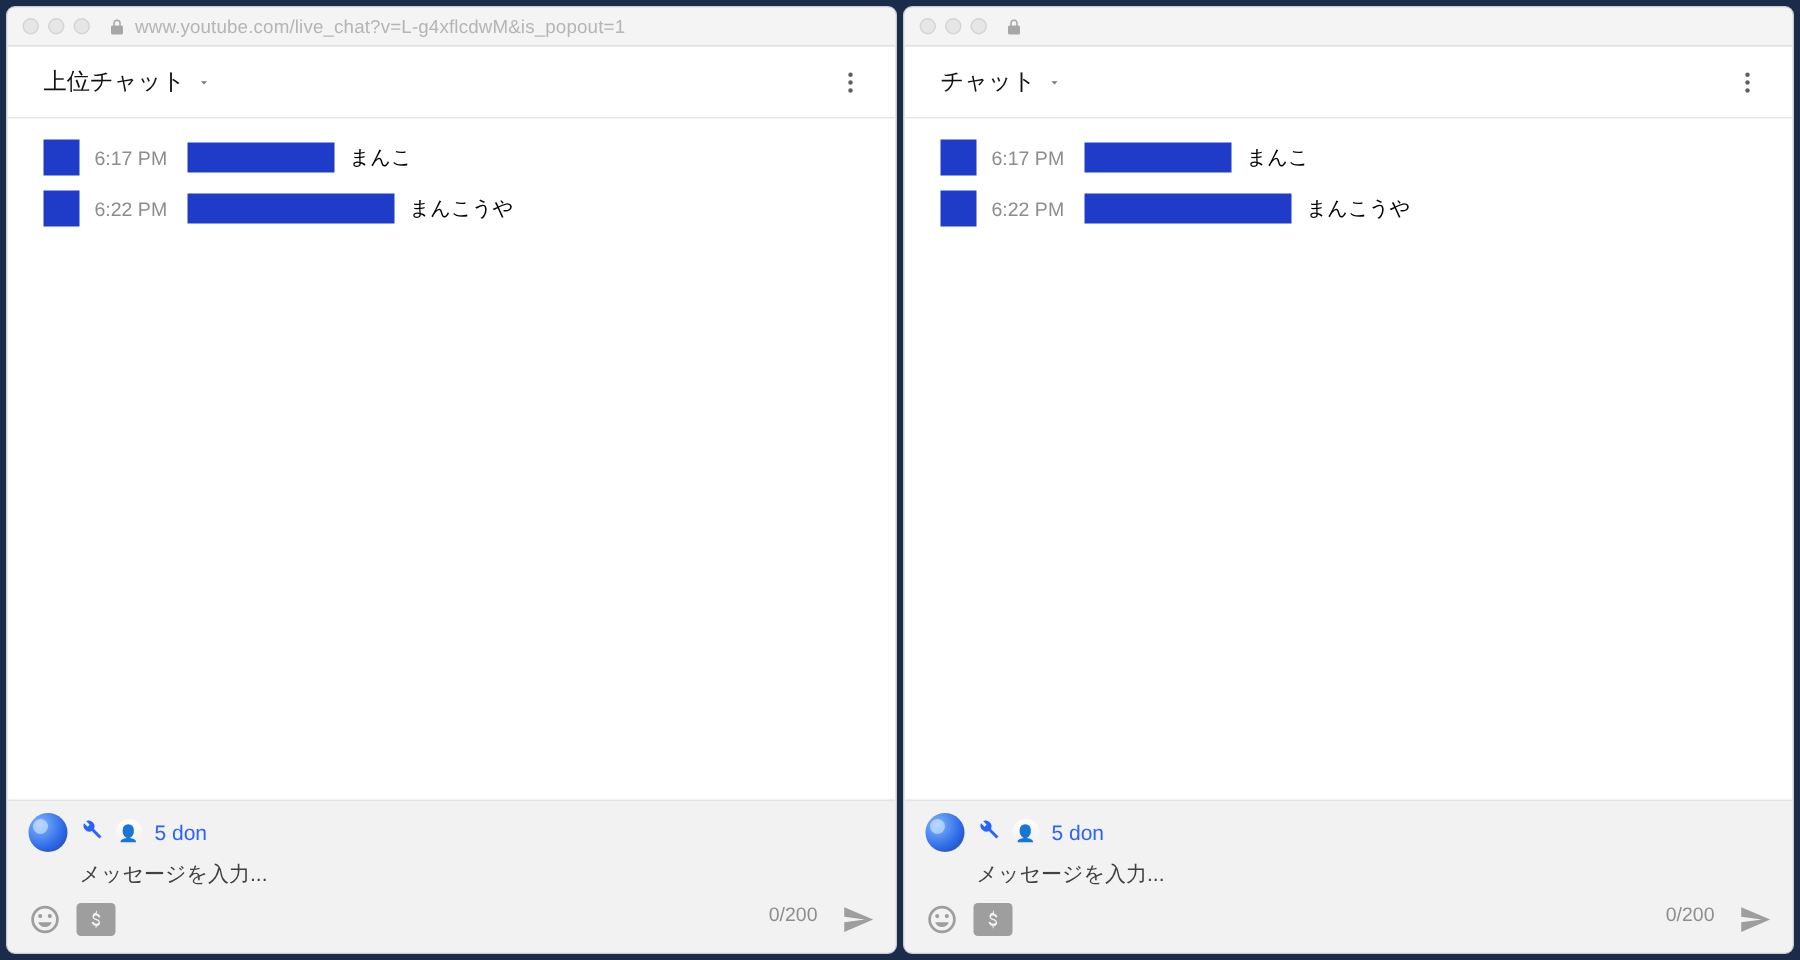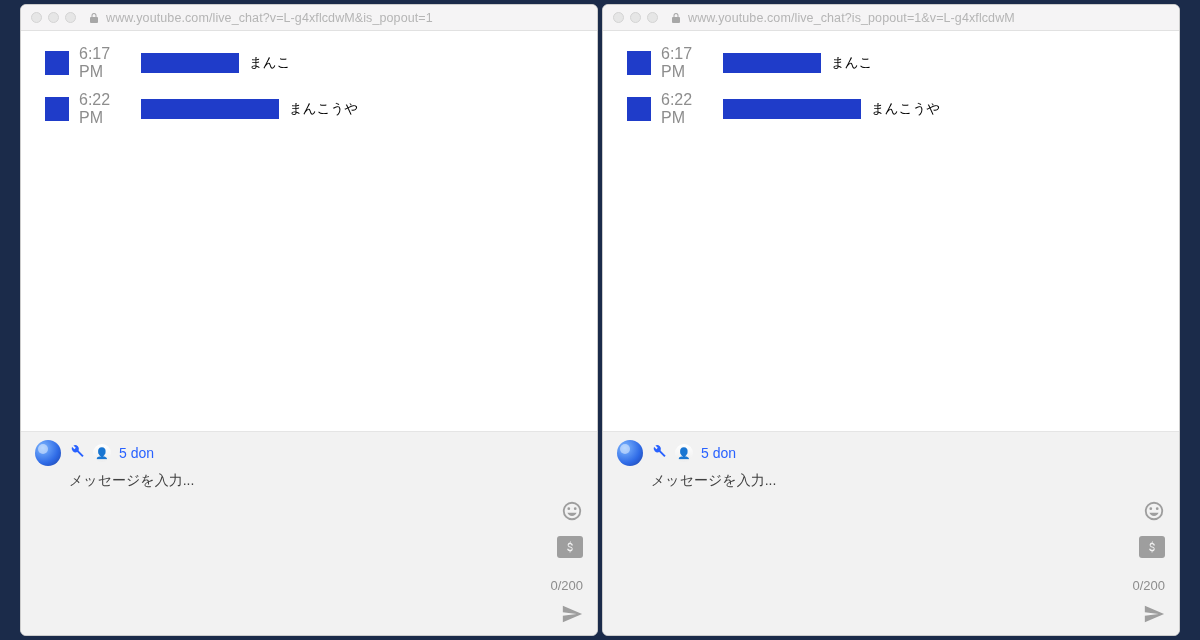--- a/index.html
+++ b/index.html
@@ -1,46 +1,46 @@
 <!DOCTYPE html>
 <html><head>
 <meta charset="utf-8">
 <style>
   * { box-sizing: border-box; margin: 0; padding: 0; }
   html, body { width: 1200px; height: 640px; font-family: -apple-system, "Helvetica Neue", Arial, sans-serif; background:#1b2b4a; overflow:hidden; }
-  .stage { display:flex; gap:4px; padding:4px 20px; width:100%; height:100%; }
+  .stage { display:flex; gap:4px; padding:4px 4px; width:100%; height:100%; }
   .panel { flex:1 1 0; background:#fff; border:1px solid #ccc; border-radius:6px; display:flex; flex-direction:column; overflow:hidden; }
   .titlebar { height:26px; background:#f5f4f5; display:flex; align-items:center; padding:0 10px; font-size:12px; color:#a7a7a7; border-bottom:1px solid #e1e1e1; }
   .tl-dots { display:flex; gap:6px; margin-right:12px; }
   .dot { width:11px; height:11px; border-radius:50%; background:#e6e6e6; border:1px solid #d4d4d4; }
   .lock { display:inline-flex; margin-right:6px; }
   .lock svg { width:12px; height:12px; fill:#a7a7a7; }
   .url { font-size:12.5px; color:#b5b5b5; letter-spacing:.1px; white-space:nowrap; overflow:hidden; text-overflow:ellipsis; }
   .chat-header { height:48px; display:flex; align-items:center; padding:0 18px 0 24px; border-bottom:1px solid #e9e9e9; }
   .mode-label { font-size:15.5px; color:#111; }
   .caret { margin-left:8px; display:inline-flex; }
   .caret svg { width:10px; height:10px; fill:#7a7a7a; }
   .spacer { flex:1; }
   .kebab { width:24px; height:24px; display:flex; align-items:center; justify-content:center; cursor:pointer; }
   .kebab svg { width:18px; height:18px; fill:#606060; }
   .messages { flex:1; padding:14px 18px 10px 24px; display:flex; flex-direction:column; gap:10px; }
   .msg-row { display:flex; align-items:center; gap:10px; font-size:13.5px; }
   .avatar-block { width:24px; height:24px; background:#1f3cc9; }
-  .ts { color:#8d8d8d; width:52px; font-size:16px; }
+  .ts { color:#8d8d8d; width:52px; font-size:13px; }
   .name-block { height:20px; background:#1f3cc9; }
   .msg-text { color:#000000; }
   .input-bar { background:#f2f2f2; border-top:1px solid #e5e5e5; padding:8px 14px 6px 14px; display:flex; flex-direction:column; gap:6px; }
   .input-row1 { display:flex; align-items:center; gap:8px; }
   .user-avatar { width:26px; height:26px; border-radius:50%; background:radial-gradient(circle at 30% 30%, #7fb8ff 0%, #2e6ae6 60%, #1d3fa0 100%); position:relative; overflow:hidden; }
   .user-avatar::after { content:""; position:absolute; left:3px; top:4px; width:10px; height:10px; border-radius:50%; background:rgba(255,255,255,.45); }
   .badge-wrench svg { width:16px; height:16px; fill:#2962ff; }
   .badge-face { width:18px; height:18px; border-radius:50%; background:linear-gradient(#fff,#eee); display:flex; align-items:center; justify-content:center; font-size:11px; }
   .username { color:#2962ff; font-weight:400; font-size:14px; }
   .input-row2 { padding-left:34px; color:#404040; font-size:14px; }
-  .input-row3 { display:flex; align-items:flex-end; gap:10px; padding-top:4px;flex-direction:column; }
+  .input-row3 { display:flex; align-items:flex-start; gap:10px; padding-top:4px; }
   .emoji-btn svg, .send-btn svg { width:22px; height:22px; fill:#9e9e9e; }
   .money-btn { width:26px; height:22px; background:#9e9e9e; border-radius:3px; display:flex; align-items:center; justify-content:center; }
   .money-btn svg { width:14px; height:14px; fill:#f2f2f2; }
   .count { color:#8d8d8d; font-size:13px; }
   .send-btn { margin-left:6px; }
 </style>
 </head>
 <body>
 
 <div class="stage" id="stage">
@@ -50,20 +50,36 @@
           <div class="dot"></div>
           <div class="dot"></div>
           <div class="dot"></div>
         </div>
         <span class="lock">
           <svg viewBox="0 0 24 24">
             <path d="M12 2a5 5 0 0 0-5 5v3H6a2 2 0 0 0-2 2v8a2 2 0 0 0 2 2h12a2 2 0 0 0 2-2v-8a2 2 0 0 0-2-2h-1V7a5 5 0 0 0-5-5zm-3 5a3 3 0 1 1 6 0v3H9V7z"></path>
           </svg>
         </span>
         <span class="url">www.youtube.com/live_chat?v=L-g4xflcdwM&amp;is_popout=1</span>
+      </div>
+      <div class="chat-header">
+        <span class="mode-label">上位チャット</span>
+        <span class="caret">
+          <svg viewBox="0 0 24 24">
+            <path d="M7 10l5 5 5-5z"></path>
+          </svg>
+        </span>
+        <div class="spacer"></div>
+        <div class="kebab">
+          <svg viewBox="0 0 24 24">
+            <circle cx="12" cy="5" r="2"></circle>
+            <circle cx="12" cy="12" r="2"></circle>
+            <circle cx="12" cy="19" r="2"></circle>
+          </svg>
+        </div>
       </div>
       <div class="messages">
         <div class="msg-row">
           <div class="avatar-block"></div>
           <span class="ts">6:17 PM</span>
           <div class="name-block" style="width: 98px;"></div>
           <span class="msg-text">まんこ</span>
         </div>
         <div class="msg-row">
           <div class="avatar-block"></div>
@@ -104,21 +120,36 @@
         <div class="tl-dots">
           <div class="dot"></div>
           <div class="dot"></div>
           <div class="dot"></div>
         </div>
         <span class="lock">
           <svg viewBox="0 0 24 24">
             <path d="M12 2a5 5 0 0 0-5 5v3H6a2 2 0 0 0-2 2v8a2 2 0 0 0 2 2h12a2 2 0 0 0 2-2v-8a2 2 0 0 0-2-2h-1V7a5 5 0 0 0-5-5zm-3 5a3 3 0 1 1 6 0v3H9V7z"></path>
           </svg>
         </span>
-        <span class="url">www.youtube.com/live_chat?is_popout=1&amp;v=L-g4xflcdwM</span>
+      </div>
+      <div class="chat-header">
+        <span class="mode-label">チャット</span>
+        <span class="caret">
+          <svg viewBox="0 0 24 24">
+            <path d="M7 10l5 5 5-5z"></path>
+          </svg>
+        </span>
+        <div class="spacer"></div>
+        <div class="kebab">
+          <svg viewBox="0 0 24 24">
+            <circle cx="12" cy="5" r="2"></circle>
+            <circle cx="12" cy="12" r="2"></circle>
+            <circle cx="12" cy="19" r="2"></circle>
+          </svg>
+        </div>
       </div>
       <div class="messages">
         <div class="msg-row">
           <div class="avatar-block"></div>
           <span class="ts">6:17 PM</span>
           <div class="name-block" style="width: 98px;"></div>
           <span class="msg-text">まんこ</span>
         </div>
         <div class="msg-row">
           <div class="avatar-block"></div>

